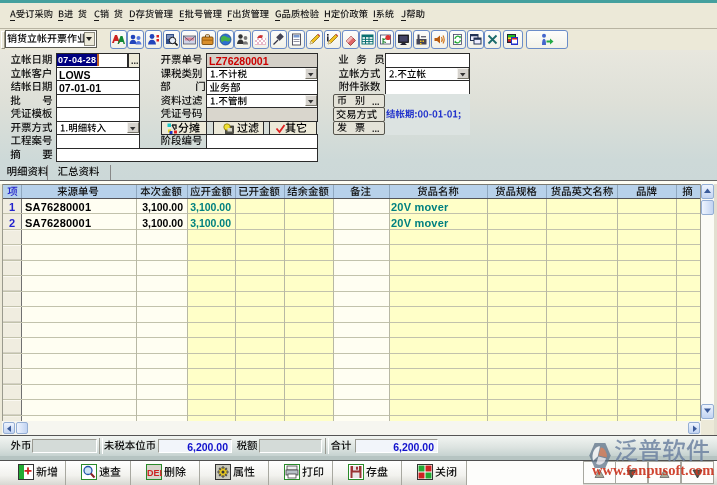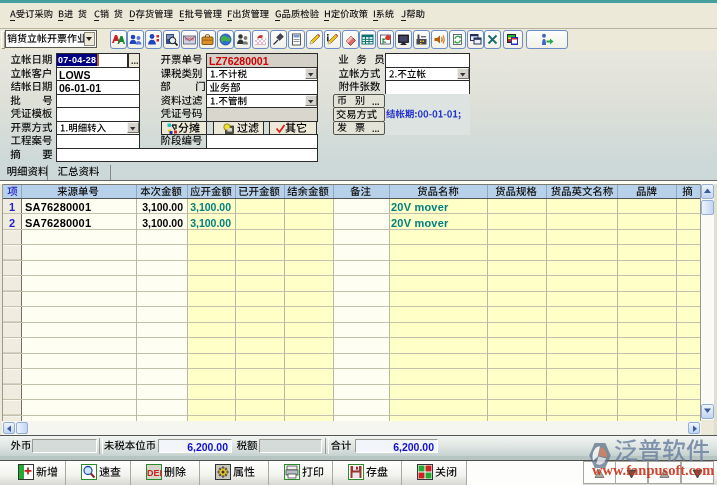--- a/index.html
+++ b/index.html
@@ -241,21 +241,21 @@
     </svg></div>
 <div style="position:absolute;left:56px;top:53px;width:72px;height:14.5px;background:#fff;border:1px solid #2a2a2a;box-sizing:border-box"></div>
 <div style="position:absolute;left:57px;top:54px;width:40px;height:11.5px;background:#000080"></div>
 <div class="b9" style="position:absolute;left:58px;top:55px;color:#fff;letter-spacing:.3px;">07-04-28</div>
 <div style="position:absolute;left:97px;top:54px;width:2px;height:11.5px;background:#c06020"></div>
 <div style="position:absolute;left:128px;top:53px;width:12px;height:14.5px;background:#ece9d8;border:1px solid #2a2a2a;box-sizing:border-box"></div>
 <div class="b9" style="position:absolute;left:131px;top:56px;color:#222;">...</div>
 <div style="position:absolute;left:56px;top:66.5px;width:84px;height:14.5px;background:#fff;border:1px solid #2a2a2a;box-sizing:border-box"></div>
 <div class="b105" style="position:absolute;left:59px;top:68.5px;color:#000;">LOWS</div>
 <div style="position:absolute;left:56px;top:80px;width:84px;height:14.5px;background:#fff;border:1px solid #2a2a2a;box-sizing:border-box"></div>
-<div class="b105" style="position:absolute;left:59px;top:82px;color:#000;">06-01-01</div>
+<div class="b105" style="position:absolute;left:59px;top:82px;color:#000;">07-01-01</div>
 <div style="position:absolute;left:56px;top:93.5px;width:84px;height:14.5px;background:#fff;border:1px solid #2a2a2a;box-sizing:border-box"></div>
 <div style="position:absolute;left:56px;top:107px;width:84px;height:14.5px;background:#fff;border:1px solid #2a2a2a;box-sizing:border-box"></div>
 <div style="position:absolute;left:56px;top:120.5px;width:84px;height:14.5px;background:#fff;border:1px solid #2a2a2a;box-sizing:border-box"></div>
 <div style="position:absolute;left:60px;top:122.5px;"><svg width="46" height="11" viewBox="0 0 46.2 10.9" style="overflow:visible">
       <path d="M0.8 8.4H4.8V7.5H3.4V1.4H2.6C2.2 1.6 1.7 1.8 1.1 1.9V2.6H2.3V7.5H0.8Z M6.8 8.5C7.2 8.5 7.6 8.2 7.6 7.7C7.6 7.3 7.2 6.9 6.8 6.9C6.4 6.9 6.1 7.3 6.1 7.7C6.1 8.2 6.4 8.5 6.8 8.5Z M11.3 4.1V5.8H9.8V4.1ZM11.3 3.3H9.8V1.7H11.3ZM9.0 0.9V7.5H9.8V6.6H12.2V0.9ZM16.2 1.6V3.0H13.8V1.6ZM13.0 0.7V4.1C13.0 5.6 12.8 7.4 11.2 8.6C11.4 8.7 11.7 9.0 11.9 9.2C12.9 8.4 13.4 7.3 13.7 6.1H16.2V8.1C16.2 8.2 16.2 8.3 16.0 8.3C15.8 8.3 15.2 8.3 14.7 8.3C14.8 8.5 15.0 8.9 15.0 9.1C15.8 9.1 16.3 9.1 16.7 9.0C17.0 8.8 17.1 8.6 17.1 8.1V0.7ZM16.2 3.8V5.3H13.8C13.8 4.9 13.8 4.5 13.8 4.2V3.8Z M18.1 7.8 18.2 8.7C19.2 8.5 20.4 8.2 21.6 8.0L21.6 7.2C20.3 7.4 19.0 7.6 18.1 7.8ZM18.3 4.4C18.5 4.3 18.7 4.2 19.9 4.1C19.5 4.7 19.1 5.1 18.9 5.3C18.5 5.6 18.3 5.8 18.1 5.9C18.2 6.1 18.3 6.5 18.4 6.7C18.6 6.5 19.0 6.5 21.6 6.0C21.6 5.9 21.5 5.5 21.5 5.3L19.7 5.5C20.4 4.8 21.2 3.9 21.8 3.0L21.0 2.5C20.9 2.8 20.7 3.0 20.5 3.3L19.3 3.4C19.8 2.6 20.4 1.6 20.9 0.7L20.0 0.3C19.6 1.4 18.8 2.6 18.6 2.9C18.4 3.3 18.2 3.5 18.0 3.5C18.1 3.8 18.3 4.2 18.3 4.4ZM23.8 7.6H22.6V5.1H23.8ZM24.6 7.6V5.1H25.8V7.6ZM21.8 0.8V9.0H22.6V8.4H25.8V8.9H26.6V0.8ZM23.8 4.3H22.6V1.7H23.8ZM24.6 4.3V1.7H25.8V4.3Z M28.0 5.3C28.1 5.2 28.4 5.2 28.7 5.2H29.5V6.4L27.6 6.7L27.8 7.6L29.5 7.2V9.1H30.3V7.1L31.5 6.9L31.5 6.1L30.3 6.3V5.2H31.2V4.4H30.3V2.9H29.5V4.4H28.7C29.0 3.7 29.3 3.0 29.5 2.2H31.2V1.4H29.8C29.8 1.1 29.9 0.8 30.0 0.5L29.1 0.3C29.1 0.7 29.0 1.1 28.9 1.4H27.6V2.2H28.7C28.5 3.0 28.3 3.6 28.2 3.8C28.0 4.2 27.9 4.5 27.7 4.5C27.8 4.7 27.9 5.1 28.0 5.3ZM31.3 3.2V4.0H32.6C32.4 4.7 32.2 5.3 32.0 5.8H34.7C34.4 6.2 34.0 6.7 33.7 7.2C33.4 7.0 33.0 6.8 32.7 6.6L32.2 7.2C33.2 7.7 34.3 8.6 34.9 9.2L35.5 8.5C35.2 8.2 34.8 7.9 34.4 7.6C35.0 6.8 35.6 5.9 36.1 5.2L35.5 4.9L35.3 5.0H33.2L33.5 4.0H36.4V3.2H33.7L34.0 2.2H36.1V1.4H34.2L34.5 0.5L33.6 0.4L33.3 1.4H31.7V2.2H33.1L32.8 3.2Z M39.5 1.3C40.1 1.7 40.6 2.2 41.0 2.8C40.4 5.4 39.2 7.3 37.1 8.4C37.3 8.5 37.8 8.9 37.9 9.1C39.8 8.0 41.0 6.3 41.7 4.0C42.7 5.8 43.4 7.9 45.5 9.1C45.6 8.8 45.8 8.3 46.0 8.0C42.8 6.1 43.0 2.7 40.0 0.5Z" fill="#000"></path>
     </svg></div>
 <div style="position:absolute;left:127px;top:121.5px;width:12px;height:11.5px;background:#d6d3ce;border-top:1px solid #f4f2ee;border-left:1px solid #f4f2ee;border-right:1px solid #77756a;border-bottom:1px solid #77756a;box-sizing:border-box"></div>
 <div style="position:absolute;left:130px;top:126.5px;"><svg width="6" height="4" viewBox="0 0 6 4">
       <path d="M0 0 L5.5 0 L2.75 3.4 Z" fill="#333"></path>
     </svg></div>

